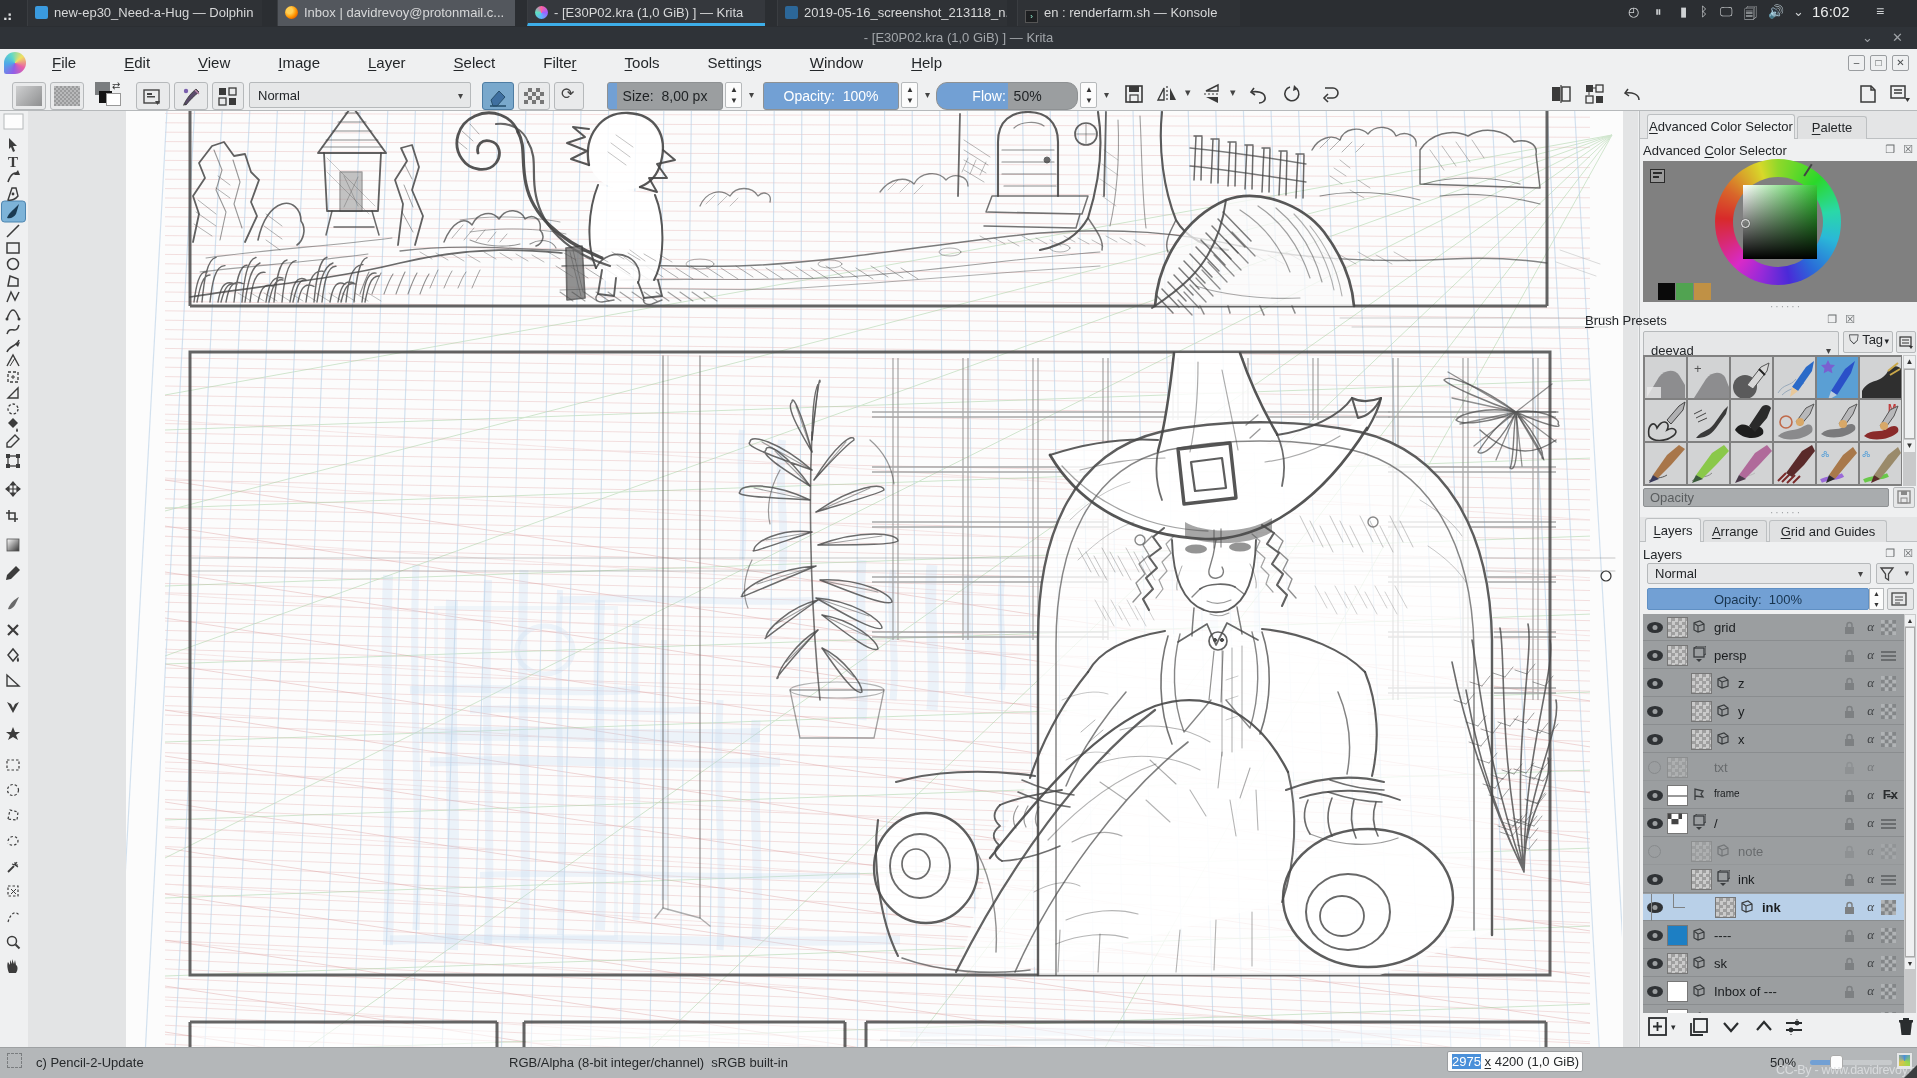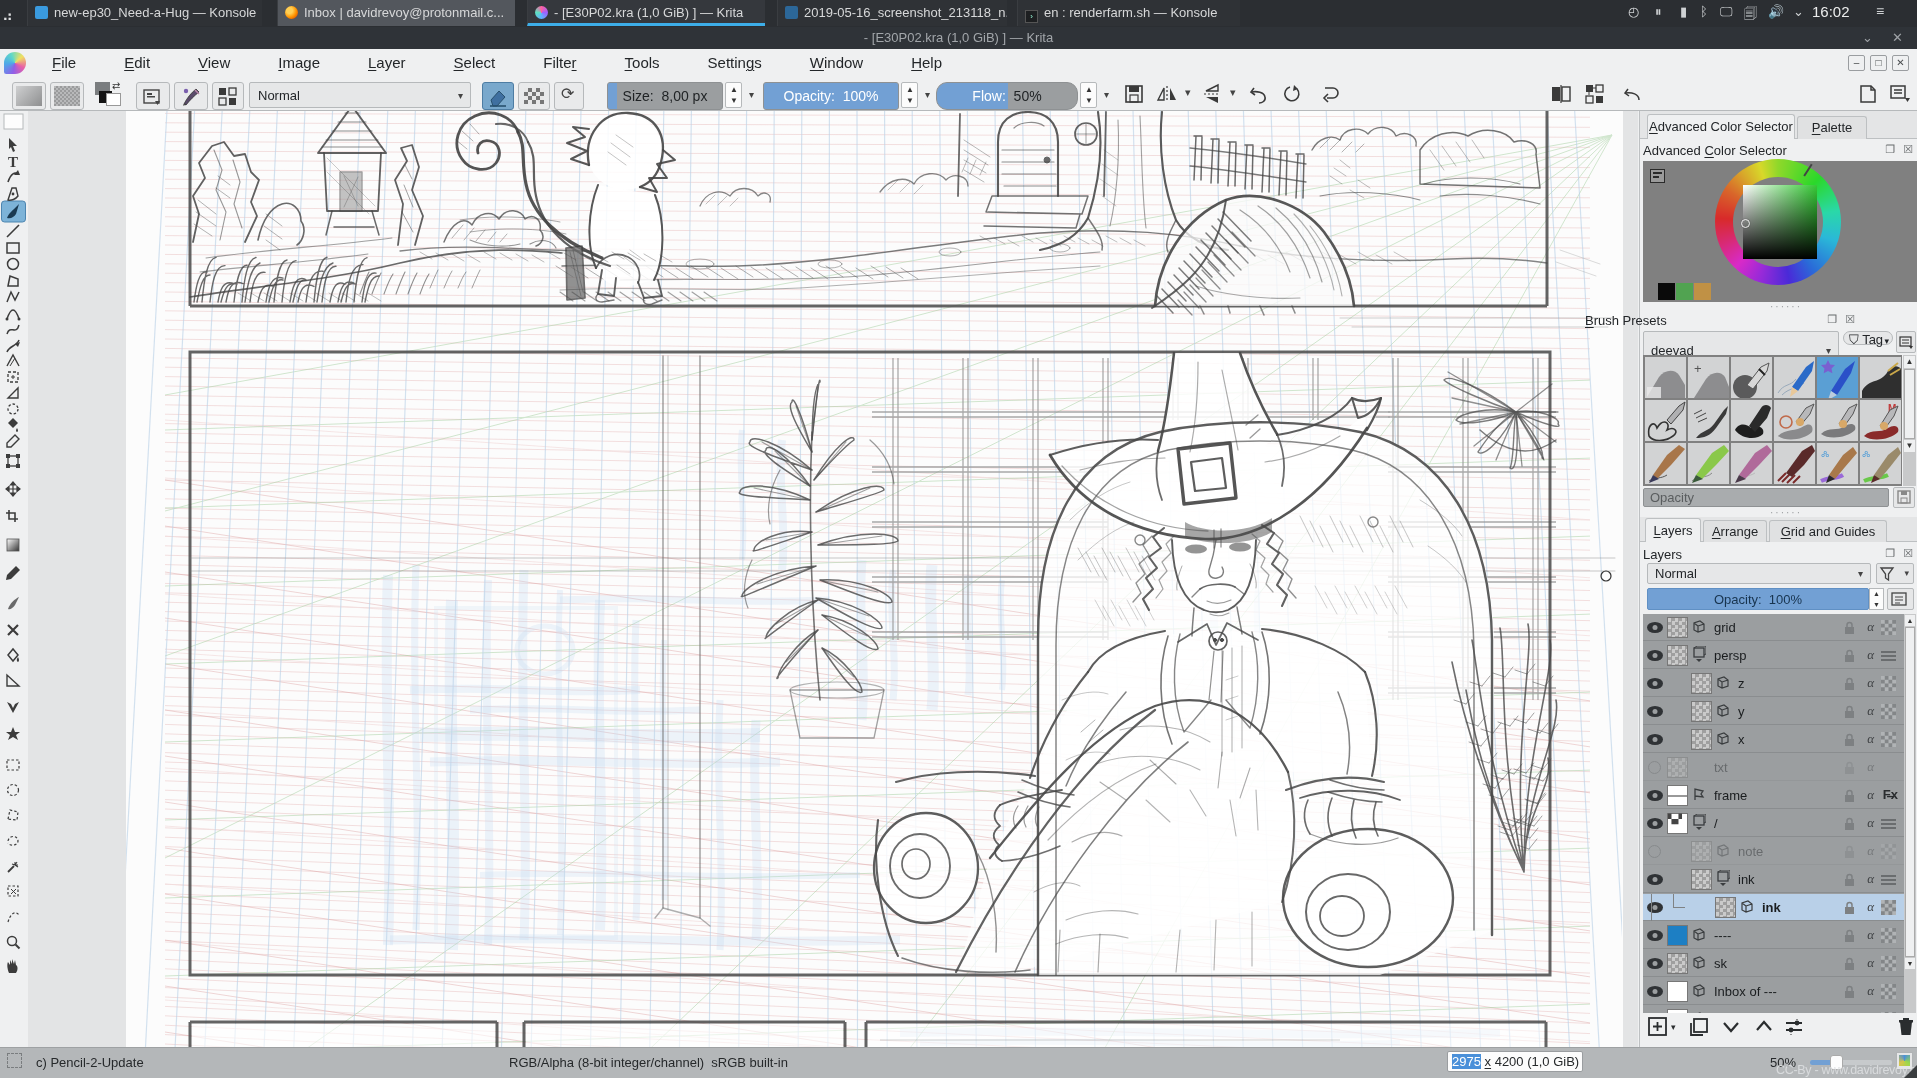--- a/index.html
+++ b/index.html
@@ -18,21 +18,21 @@
 .combo{position:absolute;background:#e6e7e8;border:1px solid #b6b9bb;border-radius:2px;font-size:13px;color:#232629;display:flex;align-items:center;}
 .carr{position:absolute;right:7px;font-size:10px;color:#444;}
 .tinyarr{position:absolute;top:12px;font-size:10px;color:#444;}
 .slid{position:absolute;top:5px;height:28px;background:#9b9ea0;border:1px solid #8e9193;border-radius:3px;overflow:hidden;font-size:14px;color:#1f2224;text-align:center;line-height:26px;}
 .dkbtn{position:absolute;top:0px;font-size:11px;color:#6a6d6f;}
 .statusbar{position:absolute;left:0;top:1047px;width:1917px;height:31px;background:#b4b7b9;border-top:1px solid #9ea1a3;}
 u{text-decoration-thickness:1px;text-underline-offset:2px;}
 </style></head><body>
 <div class="taskbar">
     <div style="position:absolute;left:2px;top:3px;width:22px;height:20px;color:#dfe0e2;font-size:15px;">⣠</div>
-    <div class="task" style="left:27px;width:235px;"><span class="ticon" style="background:#3a9ade;border-radius:2px 2px 2px 2px;"></span><span class="ttxt">new-ep30_Need-a-Hug — Konsole</span></div>
+    <div class="task" style="left:27px;width:235px;"><span class="ticon" style="background:#3a9ade;border-radius:2px 2px 2px 2px;"></span><span class="ttxt">new-ep30_Need-a-Hug — Dolphin</span></div>
     <div class="task tasklit" style="left:277px;width:238px;"><span class="ticon" style="background:radial-gradient(circle at 35% 35%,#ffcf55 25%,#ff9500 55%,#e05a00 80%);border-radius:50%;"></span><span class="ttxt">Inbox | davidrevoy@protonmail.c...</span></div>
     <div class="task taskact" style="left:527px;width:238px;"><span class="ticon" style="background:conic-gradient(#ff5fa0,#9f5fff,#5fb0ff,#5fe0c0,#ff5fa0);border-radius:50%;"></span><span class="ttxt">- [E30P02.kra (1,0 GiB) ] — Krita</span></div>
     <div class="task" style="left:777px;width:230px;"><span class="ticon" style="background:#2c6798;border-radius:2px;"></span><span class="ttxt">2019-05-16_screenshot_213118_n...</span></div>
     <div class="task" style="left:1017px;width:223px;"><span class="ticon" style="background:#1d1f21;border:1px solid #555;box-sizing:border-box;color:#9fd;font-size:8px;line-height:12px;text-align:center;">›</span><span class="ttxt">en : renderfarm.sh — Konsole</span></div>
     <div style="position:absolute;left:1628px;top:4px;color:#cfd2d4;font-size:13px;">◴</div>
     <div style="position:absolute;left:1655px;top:4px;color:#cfd2d4;font-size:13px;">⏸</div>
     <div style="position:absolute;left:1680px;top:4px;color:#cfd2d4;font-size:13px;">▮</div>
     <div style="position:absolute;left:1700px;top:4px;color:#cfd2d4;font-size:13px;">ᛒ</div>
     <div style="position:absolute;left:1720px;top:4px;color:#cfd2d4;font-size:13px;">🖵</div>
     <div style="position:absolute;left:1744px;top:4px;color:#cfd2d4;font-size:13px;">🗐</div>
@@ -750,21 +750,21 @@
 <div style="position:absolute;left:1741px;top:219px;width:9px;height:9px;border:1.5px solid #eee;border-radius:50%;box-shadow:0 0 1px #333;"></div>
 <div style="position:absolute;left:1658px;top:283px;width:17px;height:17px;background:#0a0a0a;"></div>
 <div style="position:absolute;left:1676px;top:283px;width:17px;height:17px;background:#51a351;"></div>
 <div style="position:absolute;left:1694px;top:283px;width:17px;height:17px;background:#c09145;"></div>
 <div style="position:absolute;left:1770px;top:305px;width:30px;height:3px;color:#9a9da0;font-size:10px;letter-spacing:2px;line-height:3px;">······</div>
 <div style="position:absolute;left:1585px;top:313px;width:274px;height:16px;font-size:13px;color:#232629;"><u>B</u>rush Presets<span class="dkbtn" style="right:22px;">❐</span><span class="dkbtn" style="right:4px;">☒</span></div>
 <div class="combo" style="left:1643px;top:331px;width:196px;height:39px;">
     <span style="margin-left:7px;">deevad</span>
     <span class="carr">▾</span>
   </div>
-<div style="position:absolute;left:1843px;top:331px;width:50px;height:14px;background:#e6e7e8;border:1px solid #b6b9bb;border-radius:9px;font-size:13px;color:#232629;"><span style="margin-left:5px;">⛉ Tag</span><span style="position:absolute;right:3px;top:4px;font-size:9px;">▾</span></div>
+<div style="position:absolute;left:1843px;top:331px;width:50px;height:22px;background:#e6e7e8;border:1px solid #b6b9bb;border-radius:2px;font-size:13px;color:#232629;"><span style="margin-left:5px;">⛉ Tag</span><span style="position:absolute;right:3px;top:4px;font-size:9px;">▾</span></div>
 <div style="position:absolute;left:1896px;top:331px;width:20px;height:22px;background:#e6e7e8;border:1px solid #b6b9bb;border-radius:2px;"><svg width="18" height="20">
       <rect x="3" y="5" width="11" height="9" fill="none" stroke="#333" stroke-width="1.2"></rect>
       <path d="M5 8 h7 M5 11 h7" stroke="#333"></path>
       <path d="M12 14 l4 0 -2 3z" fill="#333"></path>
     </svg></div>
 <div style="position:absolute;left:1643px;top:355px;width:259px;height:131px;background:#808080;"></div>
 <div style="position:absolute;left:1645px;top:357px;width:41px;height:41px;background:#d2d3d4;"><svg width="41" height="41">
       <path d="M2 40 L14 20 C20 12 30 12 34 18 L40 28 40 41 2 41z" fill="#8d8d8f"></path>
       <rect x="2" y="30" width="14" height="11" fill="#e8e8e8" opacity="0.8"></rect>
     </svg></div>
@@ -990,21 +990,21 @@
       <svg style="position:absolute;left:3px;top:6px;" width="18" height="15">
         <ellipse cx="9" cy="7.5" rx="8" ry="5.5" fill="#2f3235"></ellipse>
         <circle cx="9" cy="7.5" r="2.5" fill="#9b9ea0"></circle>
       </svg>
       <div style="position:absolute;left:24px;top:3px;width:21px;height:21px;background:#fff;border:1px solid #777;">
         <div style="margin-top:9px;border-top:2px solid #999;"></div>
       </div>
       <svg style="position:absolute;left:49px;top:5px;" width="14" height="14">
         <path d="M3 13 V2 L11 4 L9 7 L11 10 L3 9" fill="none" stroke="#3a3d3f" stroke-width="1.3"></path>
       </svg>
-      <div style="position:absolute;left:71px;top:6px;font-size:13px;font-weight:normal;color:#1a1d1f;">frame</div>
+      <div style="position:absolute;left:71px;top:6px;font-size:10px;font-weight:normal;color:#1a1d1f;">frame</div>
       <svg style="position:absolute;right:48px;top:7px;" width="13" height="14">
         <rect x="2" y="6" width="9" height="7" fill="#7d8082"></rect>
         <path d="M4 6 V4 a2.5 2.5 0 0 1 5 0 V6" fill="none" stroke="#7d8082" stroke-width="1.5"></path>
       </svg>
       <div style="position:absolute;right:30px;top:5px;font-size:13px;font-style:italic;color:#3f4244;font-family:'Liberation Serif';">α</div>
       <div style="position:absolute;right:6px;top:5px;font-size:13px;font-weight:bold;color:#2a2d2f;">F̶x</div>
     </div>
     <div style="position:absolute;left:0;top:196px;width:261px;height:27px;background:#9b9ea0;border-bottom:1px solid #8a8d8f;opacity:1;">
       <svg style="position:absolute;left:3px;top:6px;" width="18" height="15">
         <ellipse cx="9" cy="7.5" rx="8" ry="5.5" fill="#2f3235"></ellipse>

